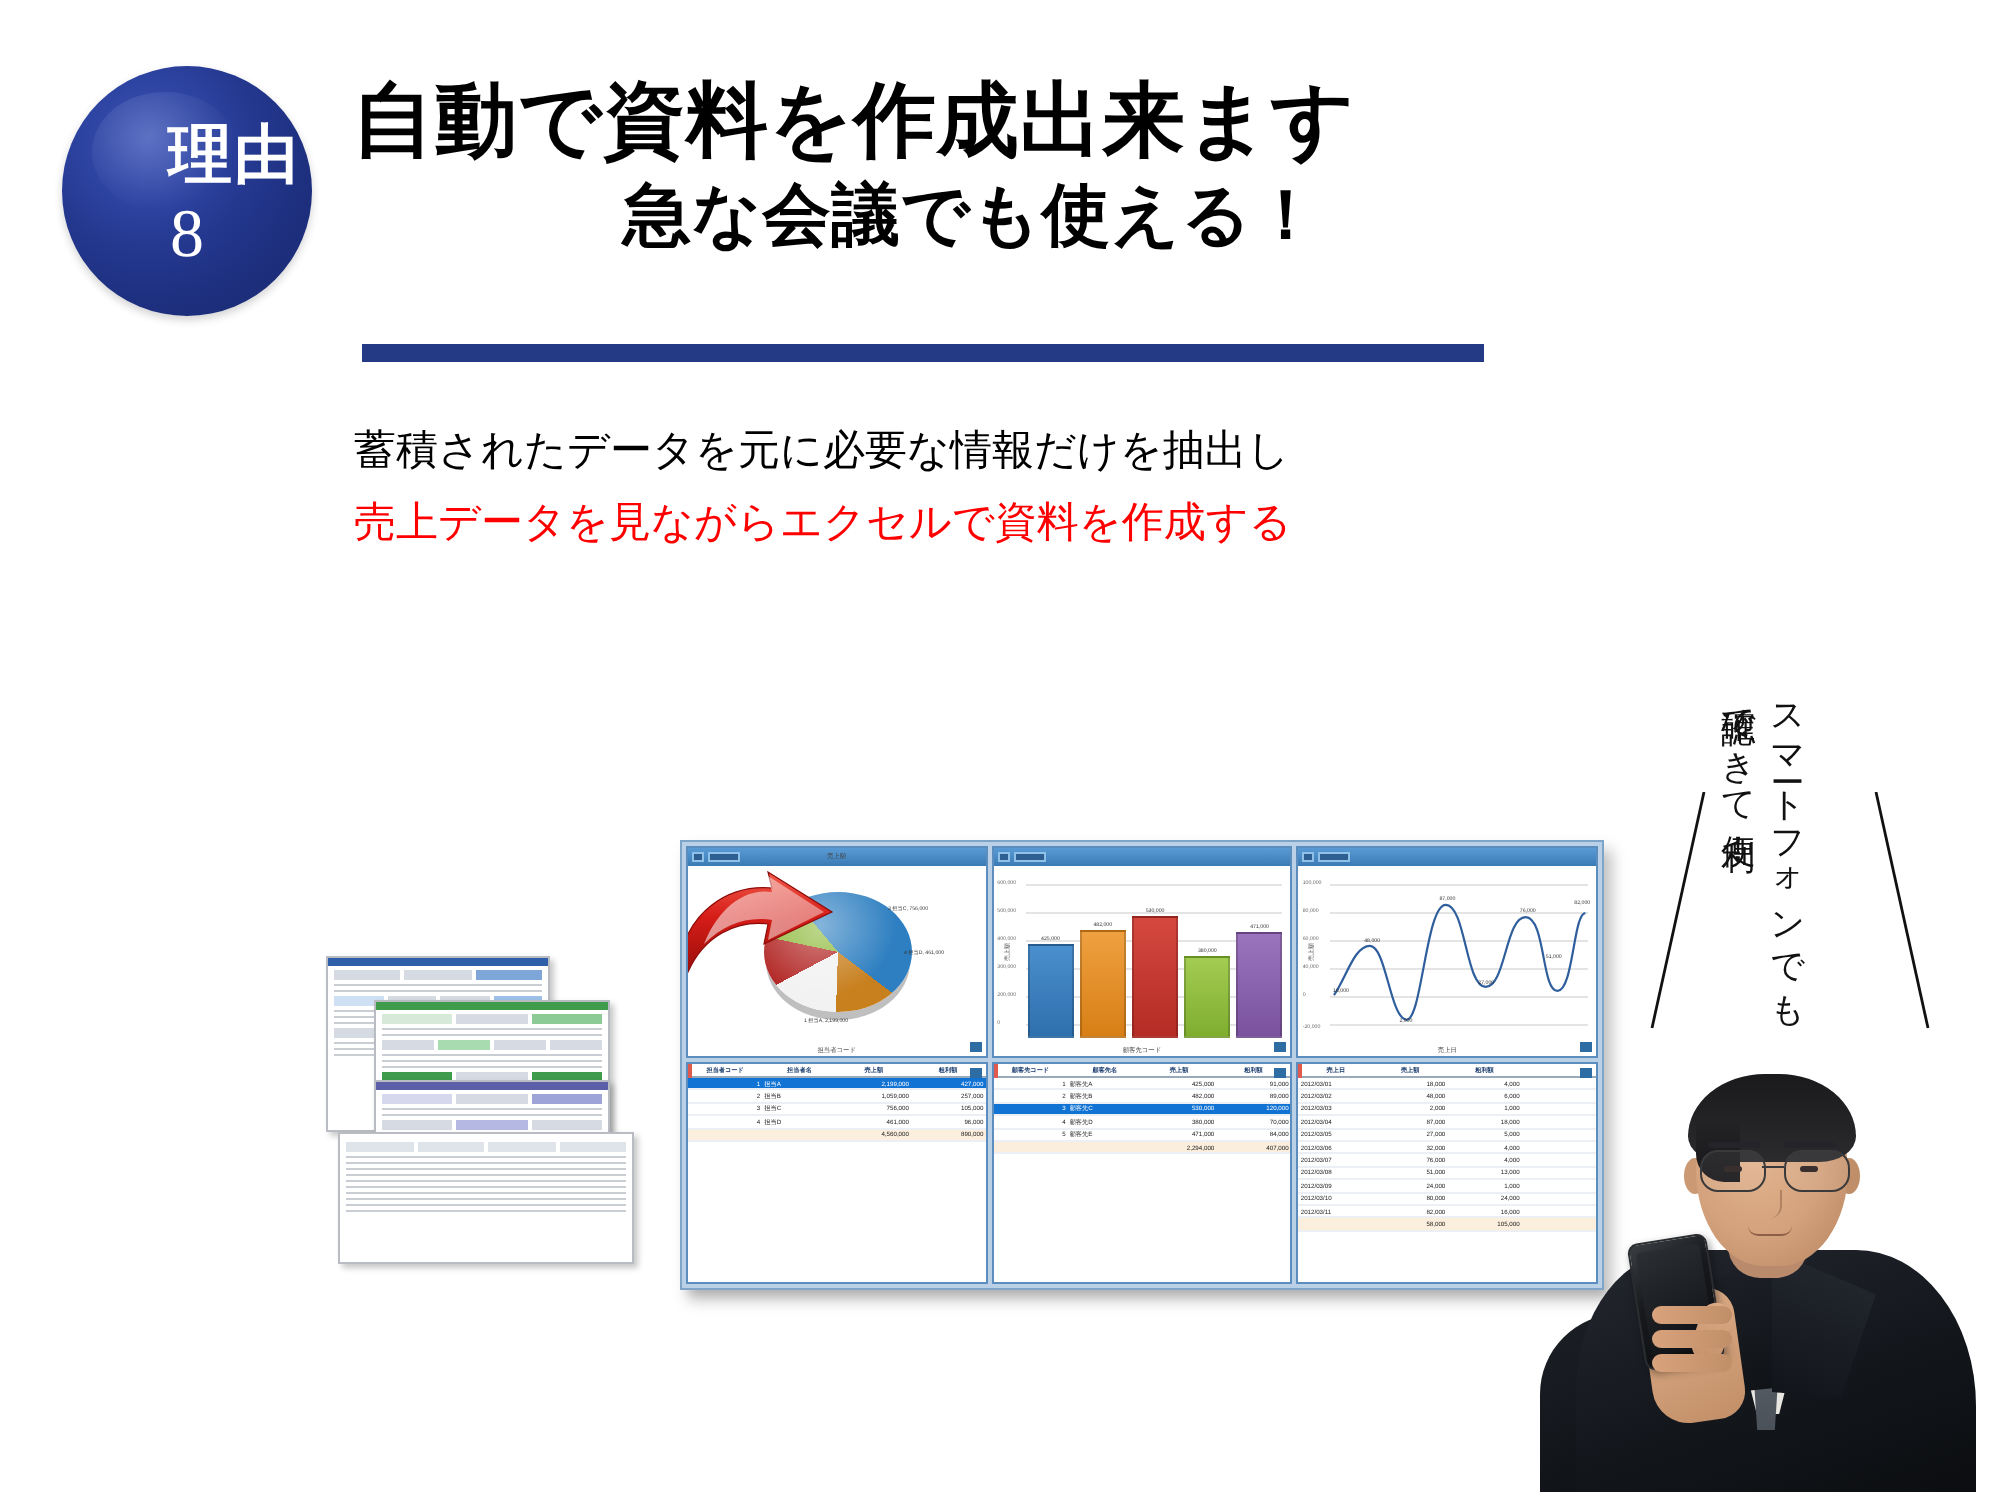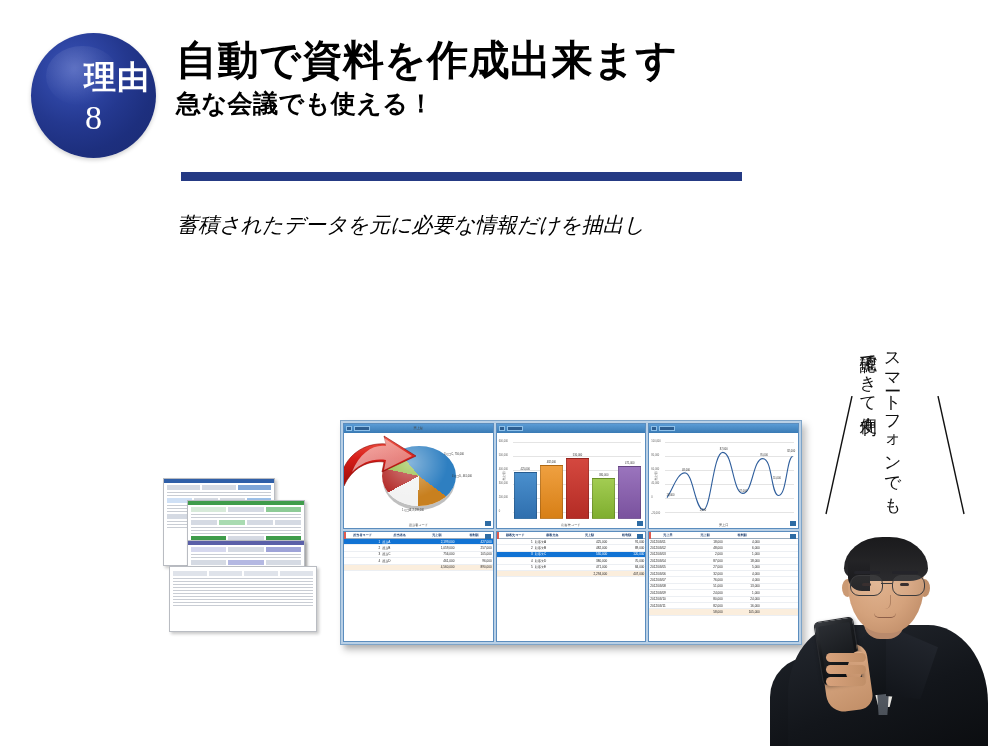--- a/index.html
+++ b/index.html
@@ -36,27 +36,28 @@
 
   
   .headline{position:absolute;left:176px;top:38px;width:620px;}
   .h-main{
     font-family:"Liberation Serif","DejaVu Serif",serif;
     font-size:41px;font-weight:700;line-height:1.12;color:#000;letter-spacing:.5px;
     white-space:nowrap;
   }
   .h-sub{
     font-family:"Liberation Serif","DejaVu Serif",serif;
-    font-size:25px;font-weight:700;line-height:1.2;color:#000;margin-top:5px;letter-spacing:.5px;
+    font-size:34px;font-weight:700;line-height:1.2;color:#000;margin-top:5px;letter-spacing:.5px;
     white-space:nowrap;
+    text-align:center;
   }
   .rule{position:absolute;left:181px;top:172px;width:561px;height:9px;background:#253a84;}
 
   
-  .body-copy{position:absolute;left:177px;top:211px;width:600px;font-style:italic;}
+  .body-copy{position:absolute;left:177px;top:211px;width:600px;}
   .body-copy p{
     margin:0 0 6px 0;font-size:21px;line-height:1.42;color:#000;white-space:nowrap;
     font-family:"DejaVu Sans","Liberation Sans",sans-serif;
   }
   .body-copy p.red{color:#ff0000;}
 
   
   .vcap{
     position:absolute;left:856px;top:341px;
     writing-mode:vertical-rl;text-orientation:upright;
@@ -221,20 +222,21 @@
   </div>
 
   <div class="headline">
     <div class="h-main">自動で資料を作成出来ます</div>
     <div class="h-sub">急な会議でも使える！</div>
   </div>
   <div class="rule"></div>
 
   <div class="body-copy">
     <p>蓄積されたデータを元に必要な情報だけを抽出し</p>
+    <p class="red">売上データを見ながらエクセルで資料を作成する</p>
   </div>
 
   <div class="vcap">
     <span>スマートフォンでも</span>
     <span>確認できて便利！</span>
   </div>
   <svg class="vbracket left" viewBox="0 0 30 120">
     <line x1="28" y1="0" x2="2" y2="118" stroke="#111" stroke-width="1.4"></line>
   </svg>
   <svg class="vbracket right" viewBox="0 0 30 120">

